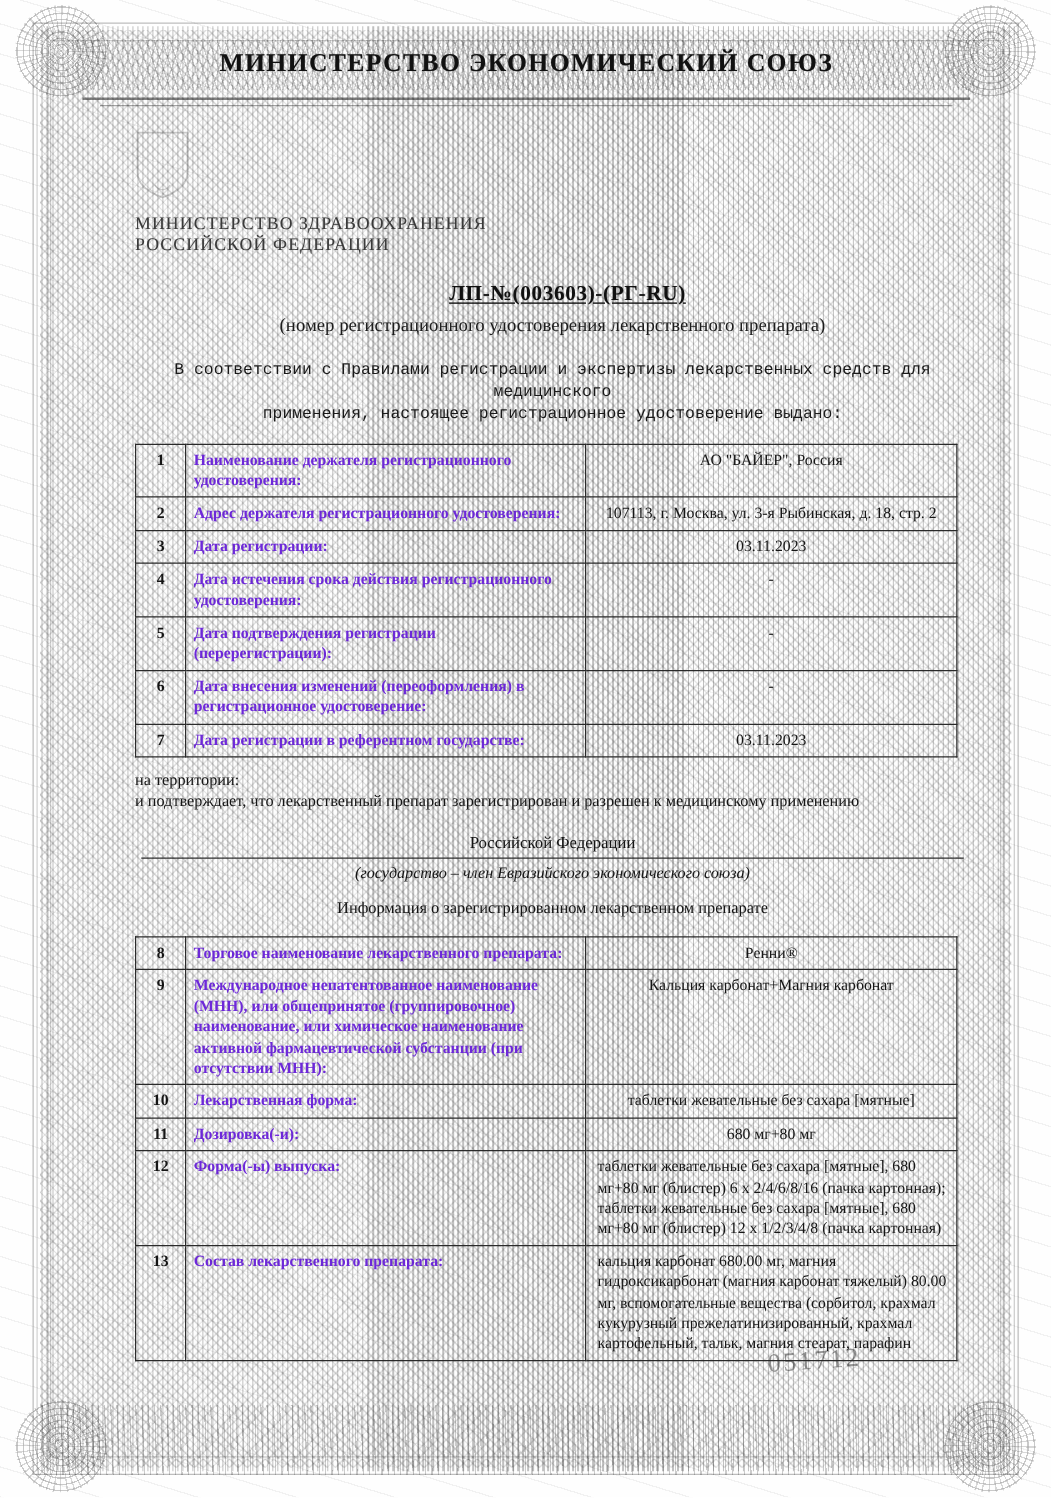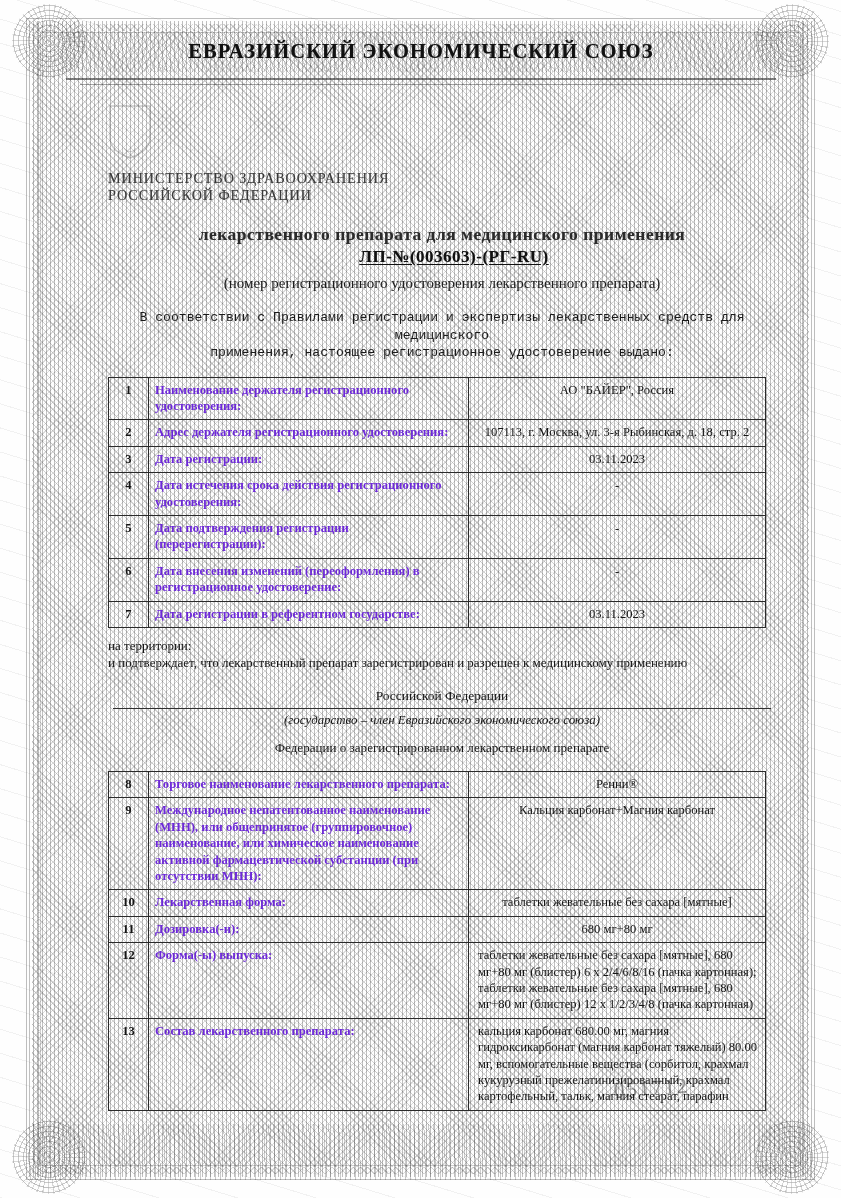--- a/index.html
+++ b/index.html
@@ -288,40 +288,39 @@
     <div class="guilloche gl-weave"></div>
     <div class="guilloche gl-inner"></div>
     <div class="rosette ros-tl"></div>
     <div class="rosette ros-tr"></div>
     <div class="rosette ros-bl"></div>
     <div class="rosette ros-br"></div>
   </div>
 
   <div class="header-band">
     <div class="wave"></div>
-    <div class="eaeu-title">ЕВРАЗИЙСКИЙ ЭКОНОМИЧЕСКИЙ СОЮЗ</div>
+    <div class="eaeu-title">МИНИСТЕРСТВО ЭКОНОМИЧЕСКИЙ СОЮЗ</div>
     <div class="rule-a"></div>
     <div class="rule-b"></div>
   </div>
 
   <div class="content">
 
     
     <svg class="emblem" viewBox="0 0 44 56">
       <path d="M2 2 H42 V34 C42 44 33 50 22 54 C11 50 2 44 2 34 Z" fill="none" stroke="#555" stroke-width="1.4"></path>
       <path d="M16 44 C19 49 25 49 28 44" fill="none" stroke="#666" stroke-width="1.1"></path>
     </svg>
 
     <div class="ministry">
       <div>МИНИСТЕРСТВО ЗДРАВООХРАНЕНИЯ</div>
       <div>РОССИЙСКОЙ ФЕДЕРАЦИИ</div>
     </div>
 
     <div class="doc-title">
-      <span class="l2">лекарственного препарата для медицинского применения</span>
       <span class="doc-number">ЛП-№(003603)-(РГ-RU)</span>
     </div>
 
     <div class="doc-number-caption">(номер регистрационного удостоверения лекарственного препарата)</div>
 
     <div class="intro">
       <div>В соответствии с Правилами регистрации и экспертизы лекарственных средств для медицинского</div>
       <div>применения, настоящее регистрационное удостоверение выдано:</div>
     </div>
 
@@ -368,21 +367,21 @@
 
     <div class="midtext">
       <div>на территории:</div>
       <div>и подтверждает, что лекарственный препарат зарегистрирован и разрешен к медицинскому применению</div>
     </div>
 
     <div class="country">Российской Федерации</div>
     <div class="country-rule"></div>
     <div class="country-caption">(государство – член Евразийского экономического союза)</div>
 
-    <div class="info-caption">Федерации о зарегистрированном лекарственном препарате</div>
+    <div class="info-caption">Информация о зарегистрированном лекарственном препарате</div>
 
     
     <table class="reg">
       <tbody>
         <tr>
           <td class="num">8</td>
           <td class="lbl">Торговое наименование лекарственного препарата:</td>
           <td class="val">Ренни®</td>
         </tr>
         <tr>

